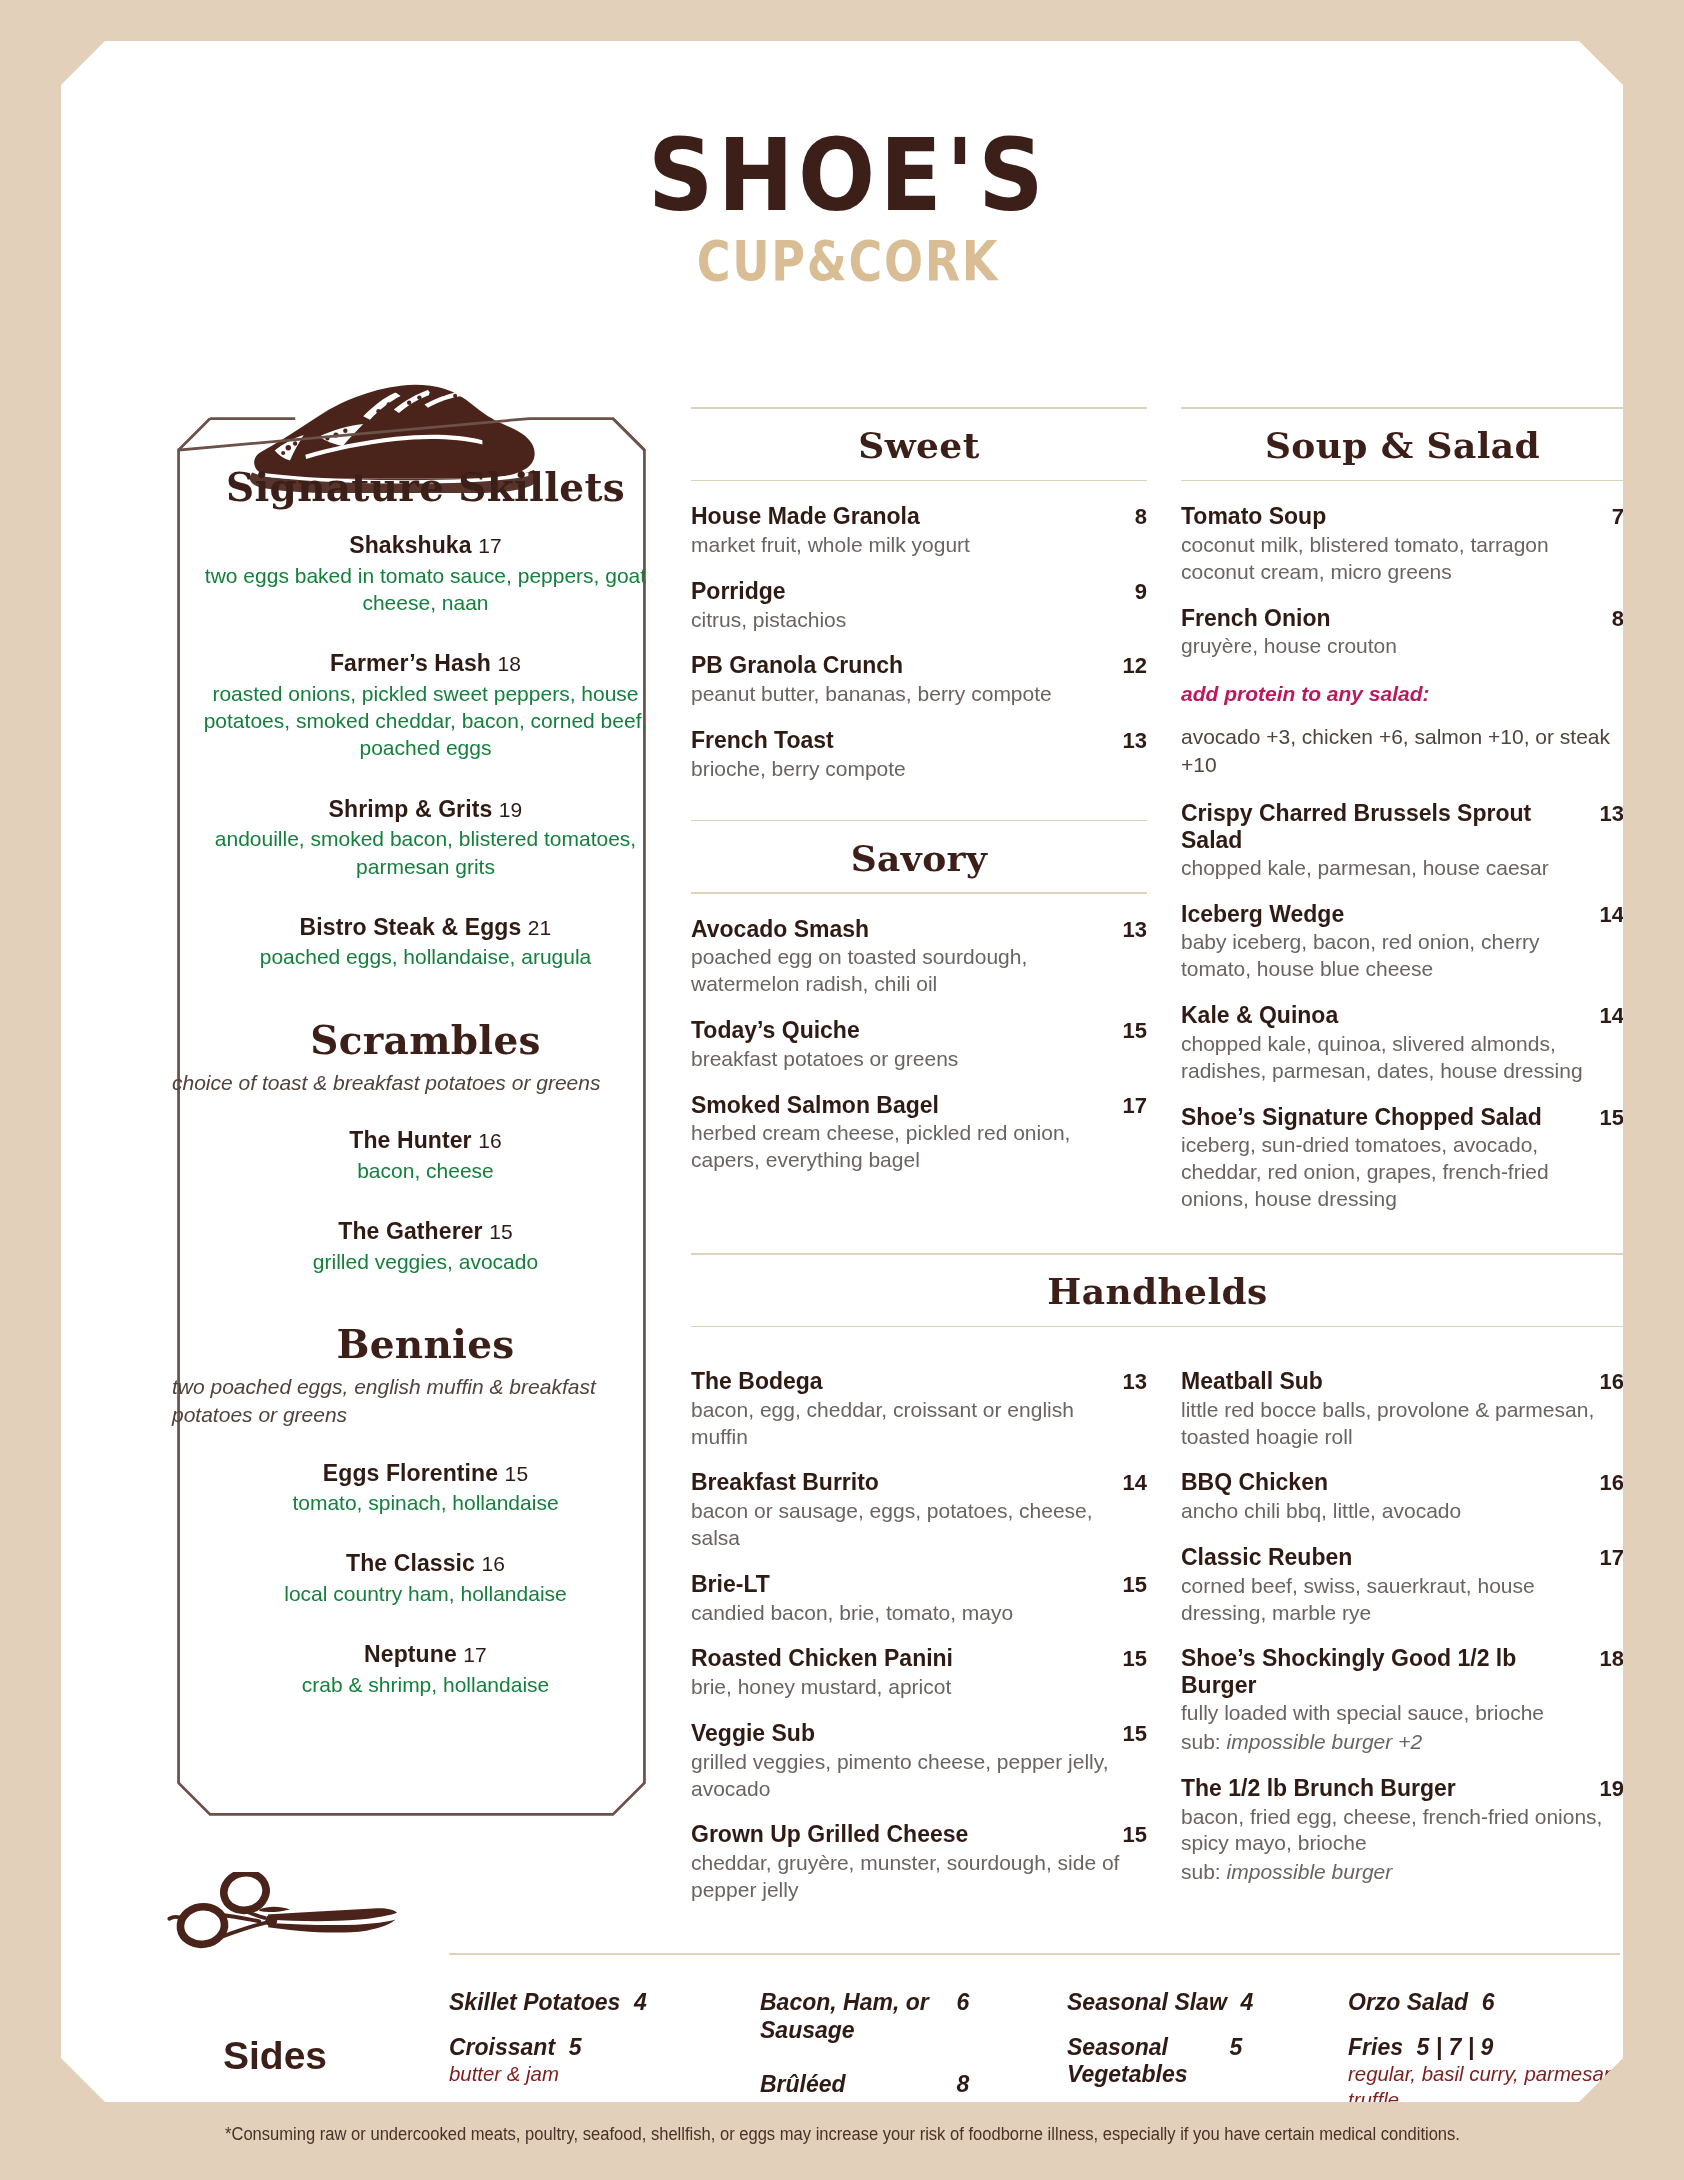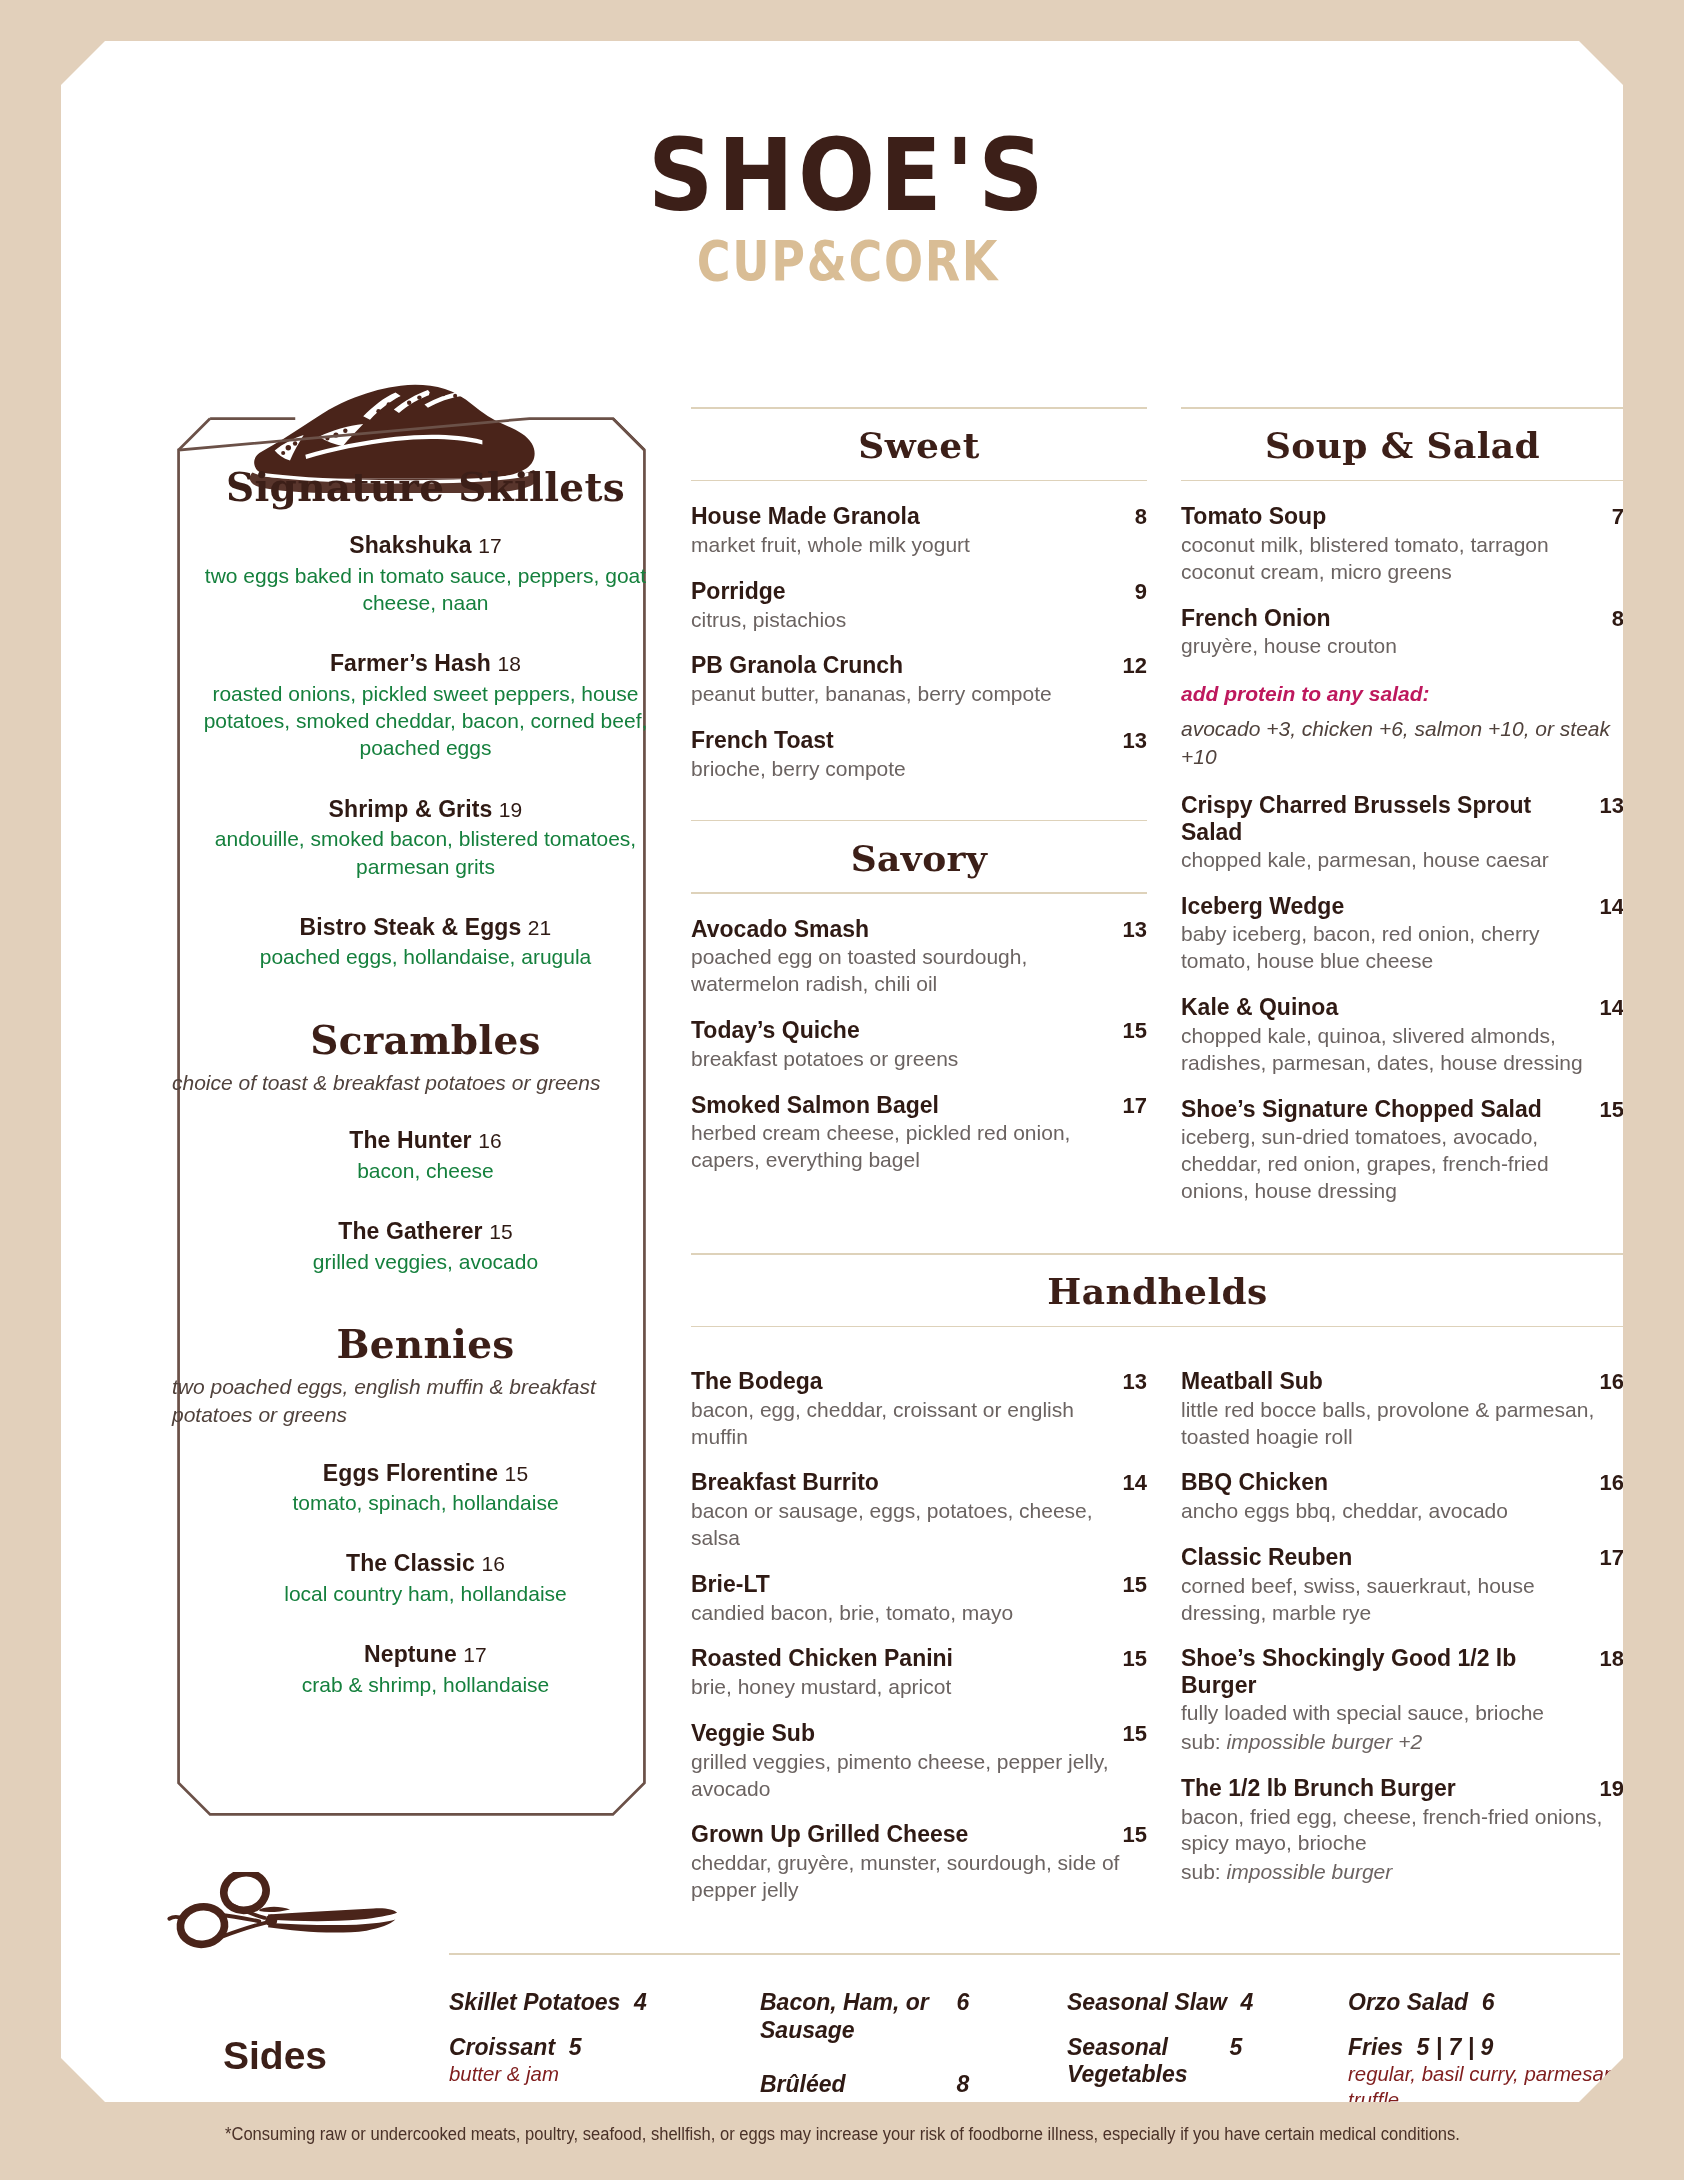--- a/index.html
+++ b/index.html
@@ -121,21 +121,21 @@
     font-weight: 700; font-size: 22px; color: #2f1a14; flex: 0 0 auto; white-space: nowrap;
   }
   .item .ds {
     font-size: 21px; color: #6b6361; line-height: 1.28; margin-top: 1.7px;
     max-width: 96%;
   }
   .item .ds i { font-style: italic; }
 
   .addon { margin-top: 22px; }
   .addon .ttl { font-weight: 700; font-style: italic; font-size: 21px; color: #be185d; }
-  .addon .bd  { font-style: italic; font-size: 21px; color: #50423c; line-height: 1.30; margin-top: 9px; }
+  .addon .bd  { font-size: 21px; color: #50423c; line-height: 1.30; margin-top: 17px; }
 
   
   #handhelds-banner { position: absolute; left: 630px; top: 1212px; width: 933px; }
   #handhelds-cols  { position: absolute; left: 630px; top: 1327px; width: 933px;
                      display: flex; gap: 34px; }
   #handhelds-cols .hh-col { width: 456px; }
   #handhelds-cols .hh-col.right { width: 443px; }
 
   
   #sides-wrap { position: absolute; left: 111px; top: 1912px; width: 1448px; }
@@ -483,21 +483,21 @@
             <span class="nm">Meatball Sub</span>
             <span class="pr">16</span>
           </div>
         <div class="ds">little red bocce balls, provolone &amp; parmesan, toasted hoagie roll</div>
       </div>
       <div class="item">
         <div class="row">
             <span class="nm">BBQ Chicken</span>
             <span class="pr">16</span>
           </div>
-        <div class="ds">ancho eggs bbq, cheddar, avocado</div>
+        <div class="ds">ancho chili bbq, little, avocado</div>
       </div>
       <div class="item">
         <div class="row">
             <span class="nm">Classic Reuben</span>
             <span class="pr">17</span>
           </div>
         <div class="ds">corned beef, swiss, sauerkraut, house dressing, marble rye</div>
       </div>
       <div class="item">
         <div class="row">

